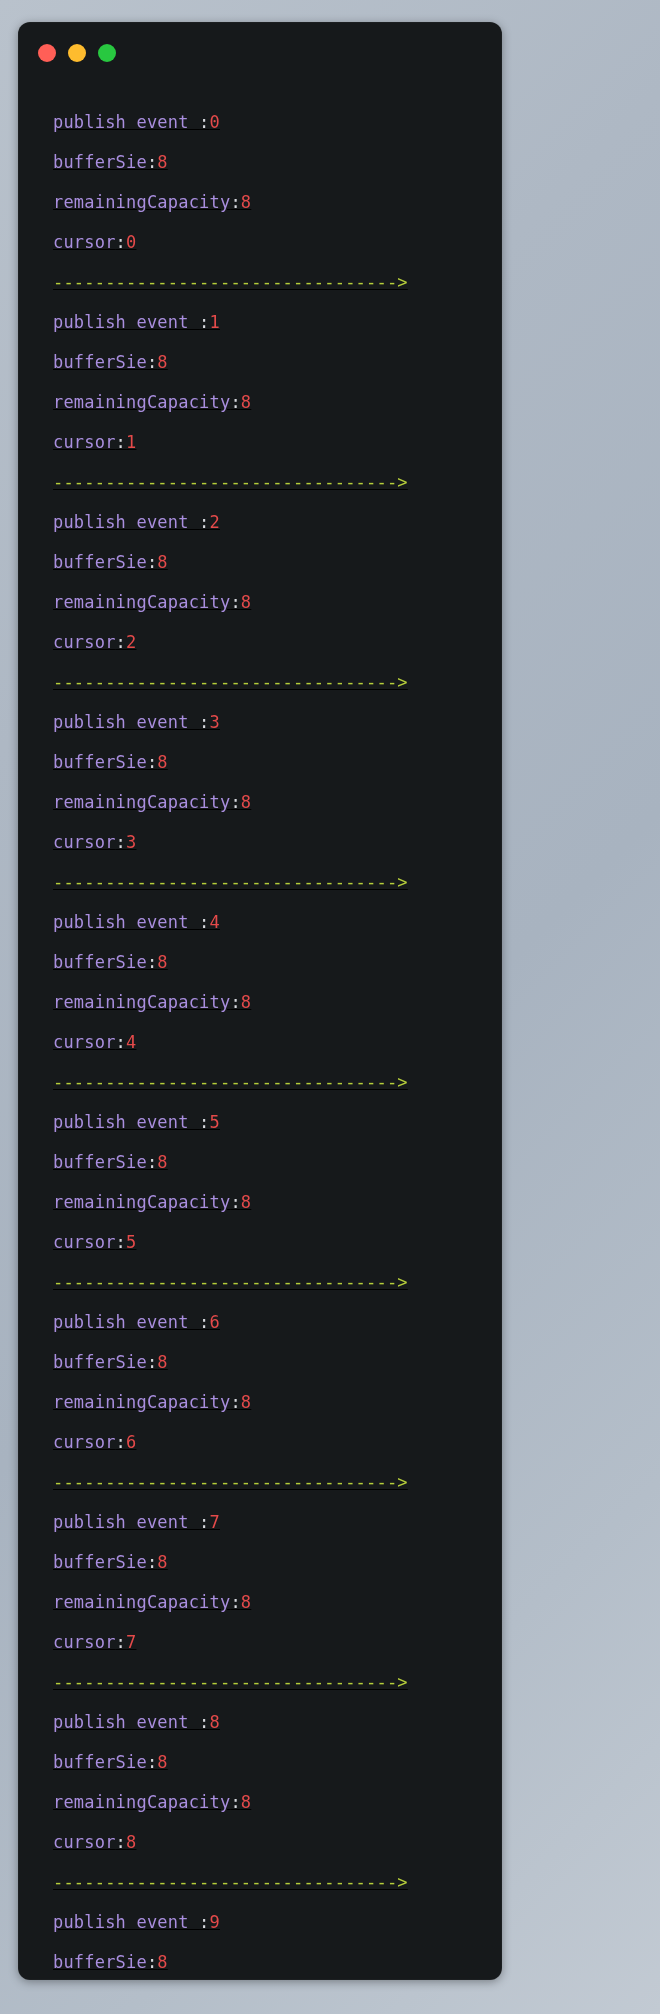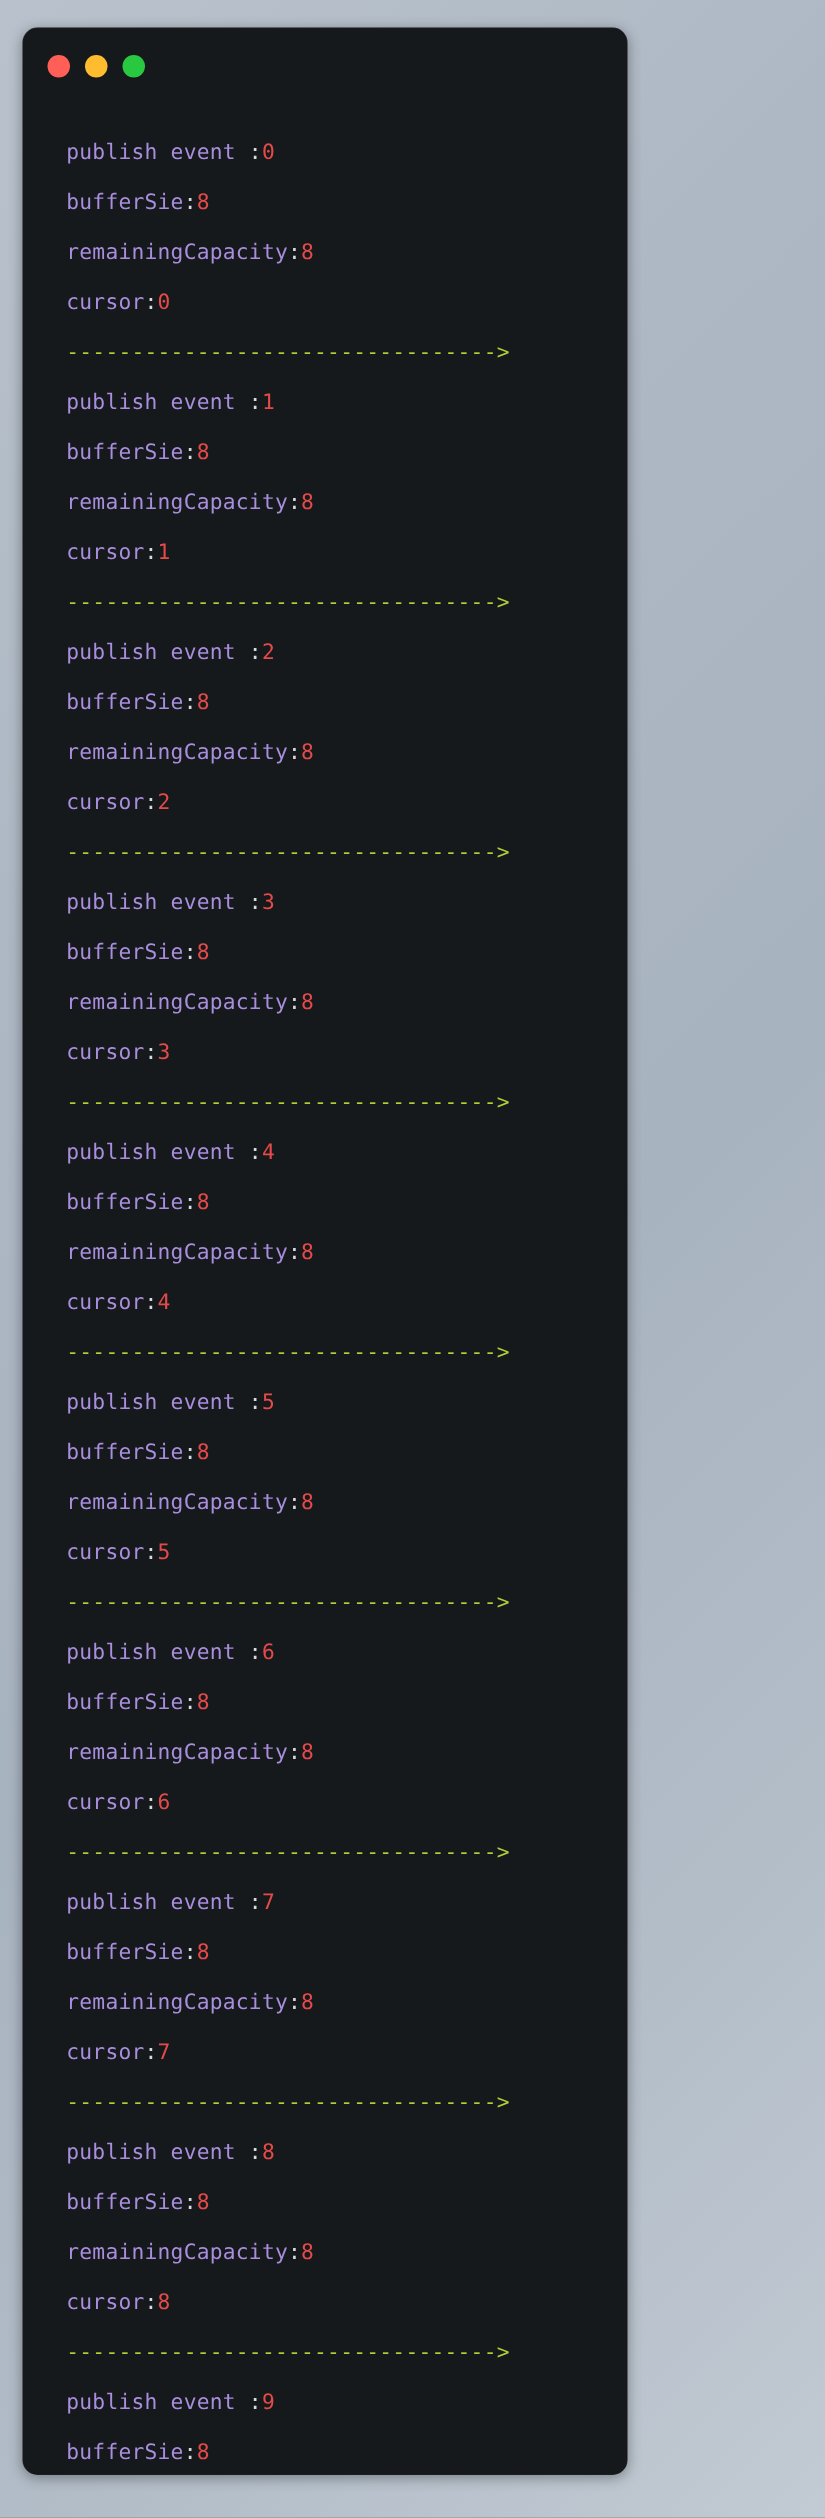--- a/index.html
+++ b/index.html
@@ -48,20 +48,21 @@
     flex: 0 0 auto;
   }
 
   
   #log-body {
     padding: 22px 0 20px 35px;
     font-size: 17px;
     line-height: 40px;
     letter-spacing: 0.2px;
     white-space: pre;
+    text-decoration: underline;
   }
 
   .log-block { }
 
   .log-line { white-space: pre; }
 
   .label   { color: #a98ede; }
   .colon   { color: #d7d9de; }
   .value   { color: #e44a4a; }
   .sep     { color: #b5cd3a; }

